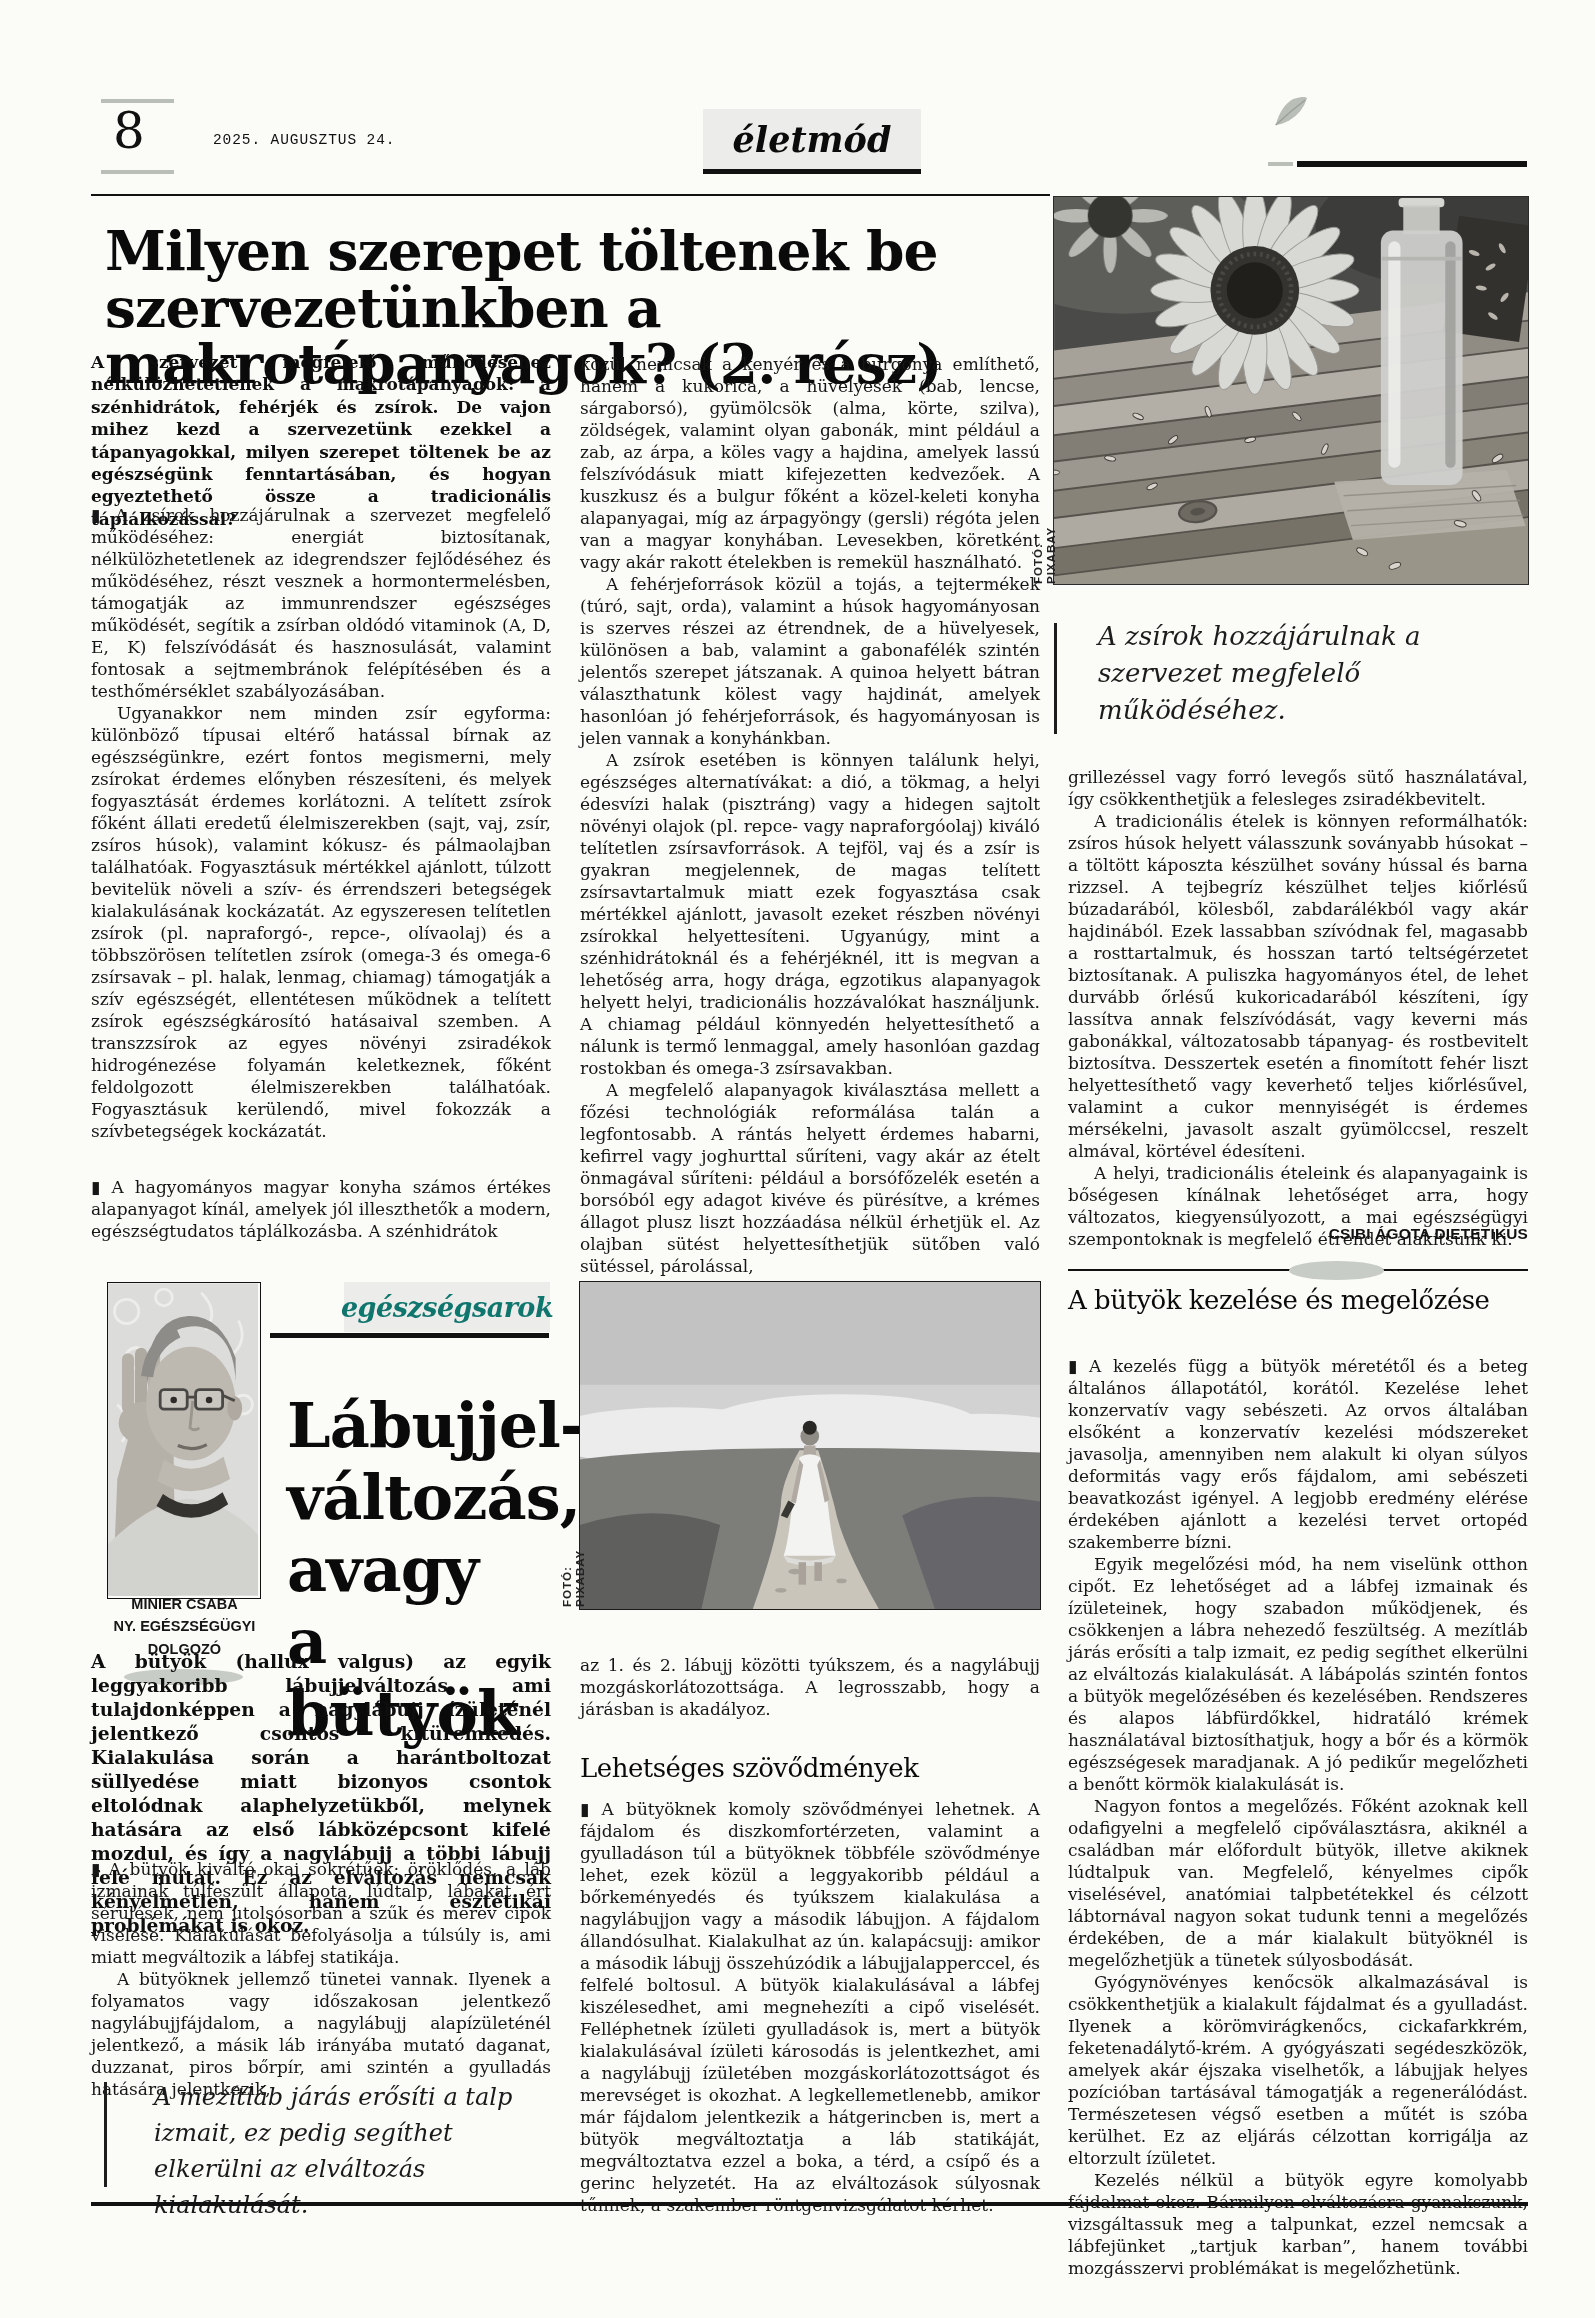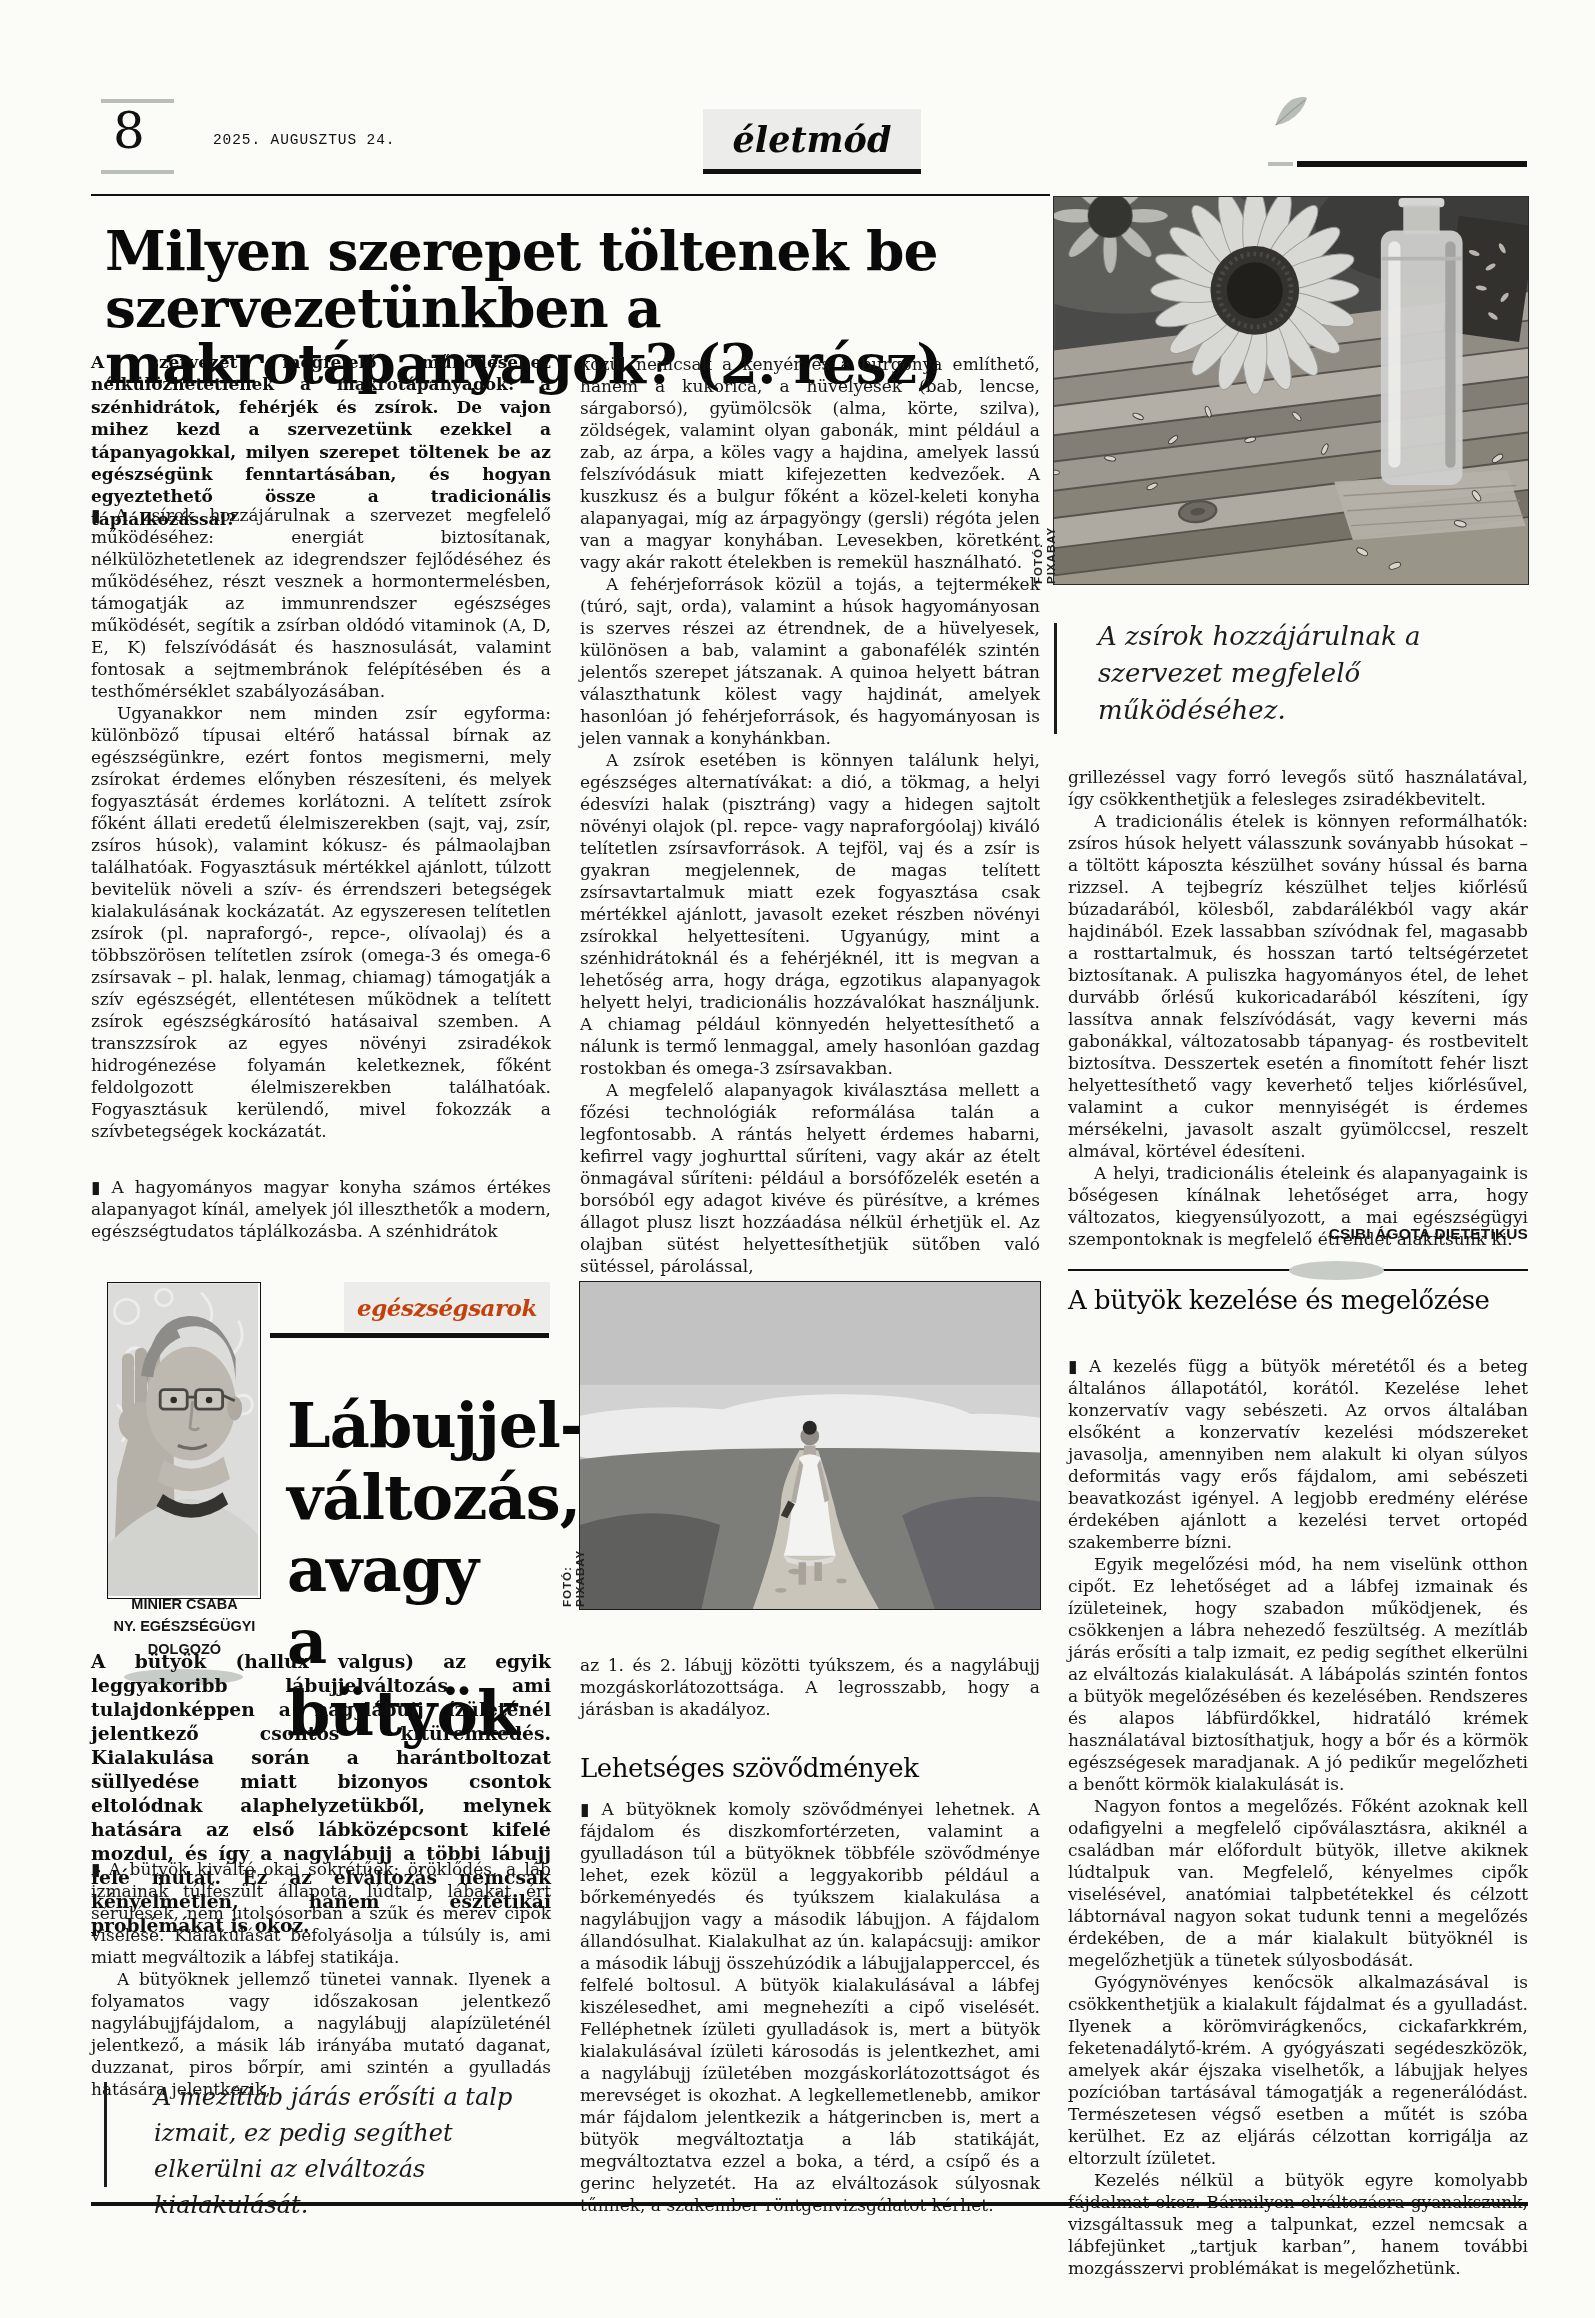--- a/index.html
+++ b/index.html
@@ -14,21 +14,21 @@
   .secthead{font-weight:normal;font-size:26px;line-height:1.1;color:#0a0a0a;letter-spacing:-0.5px;}
   .headline1{font-weight:bold;font-size:55px;line-height:1.03;letter-spacing:-0.9px;color:#0a0a0a;}
   .headline2{font-weight:bold;font-size:62px;line-height:1.16;letter-spacing:-0.9px;color:#0a0a0a;}
   .caption-it{font-style:italic;font-size:26px;line-height:1.42;color:#1c1c1c;}
   .pullquote-it{font-style:italic;font-size:24px;line-height:1.5;color:#1a1a1a;}
   .rule{background:#111;}
   .grayellipse{background:#c7ccc6;border-radius:50%;}
   .vcred{writing-mode:vertical-rl;transform:rotate(180deg);font-family:"Liberation Sans",sans-serif;
          font-weight:bold;font-size:11.7px;letter-spacing:0.9px;color:#222;}
   .kickerbox{background:#ececea;display:flex;align-items:center;justify-content:center;}
-  .kicker-text{font-style:italic;font-weight:bold;font-size:23px;letter-spacing:-0.5px;color:#c2410c;}
+  .kicker-text{font-style:italic;font-weight:bold;font-size:27px;letter-spacing:-0.5px;color:#0f766e;}
   .byline{font-family:"Liberation Sans",sans-serif;font-weight:bold;font-size:15.4px;letter-spacing:0.2px;color:#111;text-align:right;}
   .portrait-cap{font-family:"Liberation Sans",sans-serif;font-weight:bold;font-size:14.5px;line-height:1.55;text-align:center;color:#151515;}
   .pagenum{font-size:50px;color:#111;}
   .pagedate{font-size:14.5px;letter-spacing:0.9px;color:#111;font-family:Liberation Mono, monospace;}
   .lifestyle{font-style:italic;font-weight:bold;font-size:35px;color:#0b0b0b;}
   .masthead-text{font-style:italic;font-size:61px;letter-spacing:-2.3px;color:#0c0c0c;font-weight:600;}
   svg{display:block;}
 </style>
 </head>
 <body>

